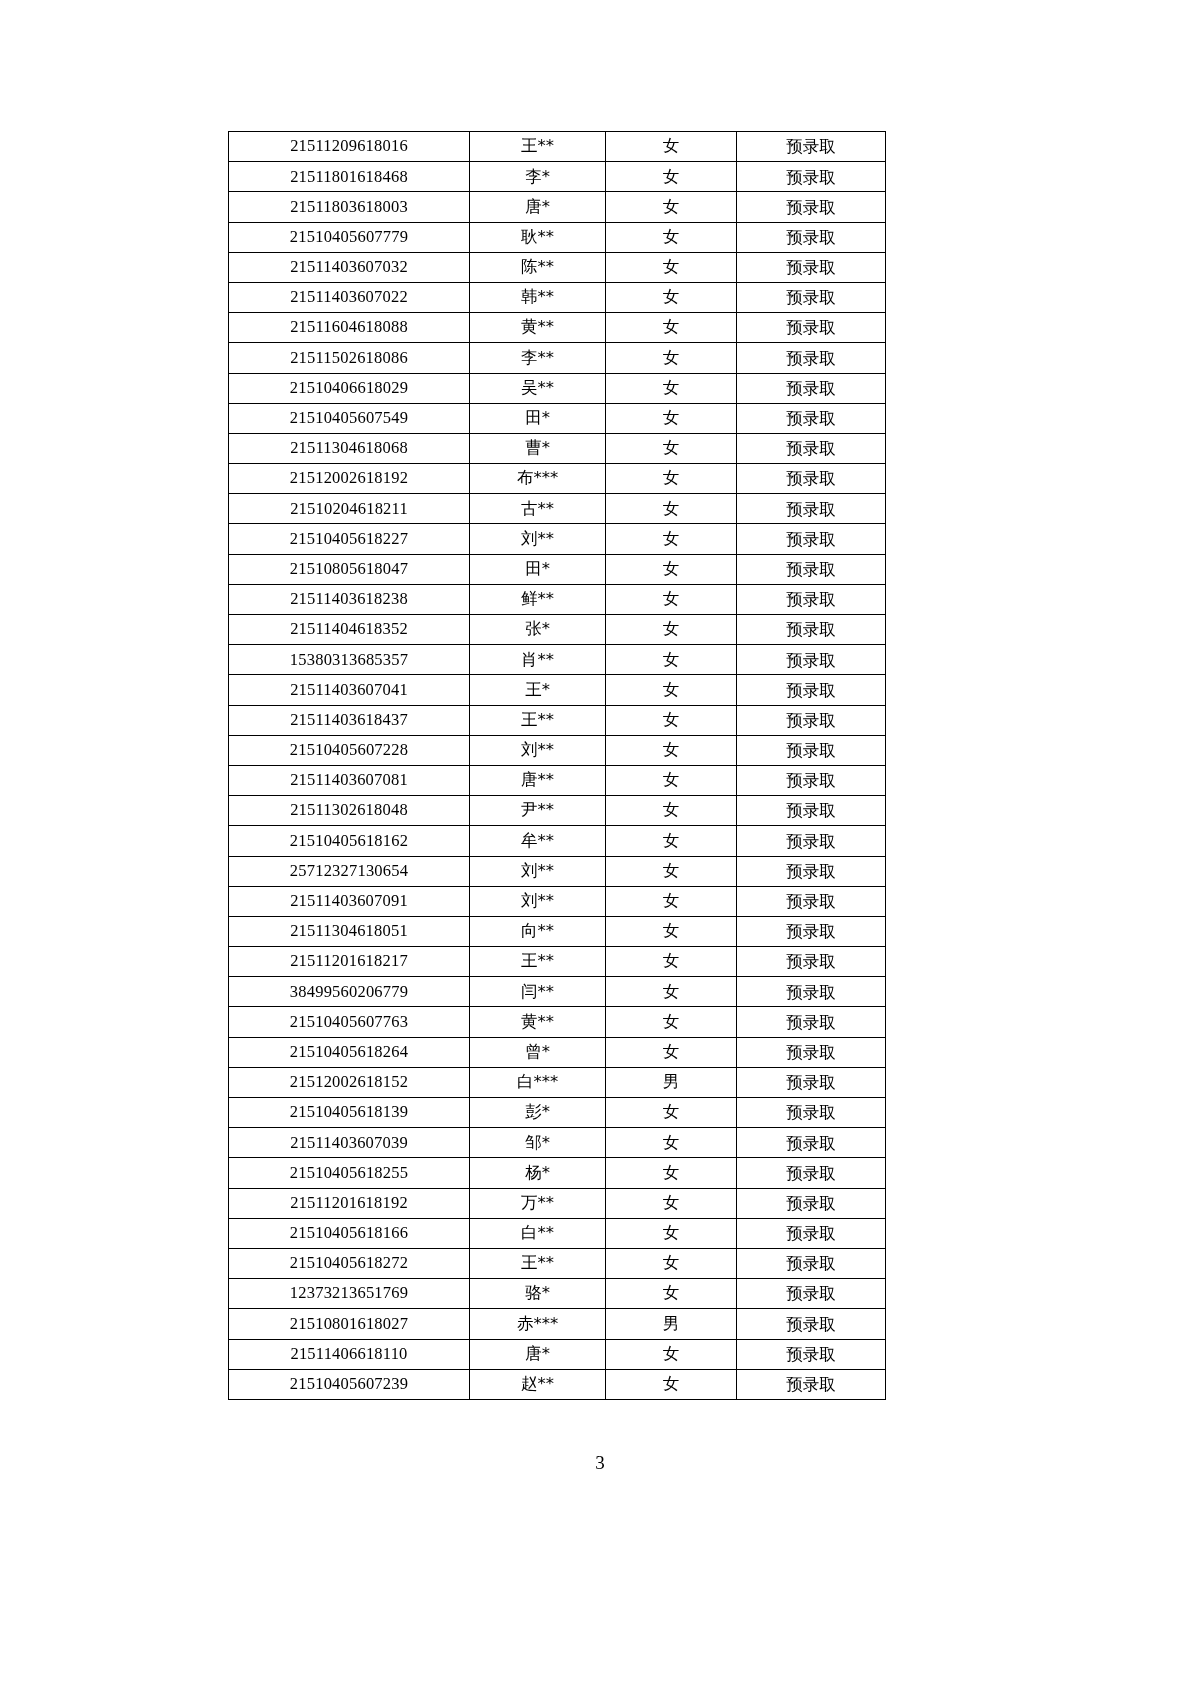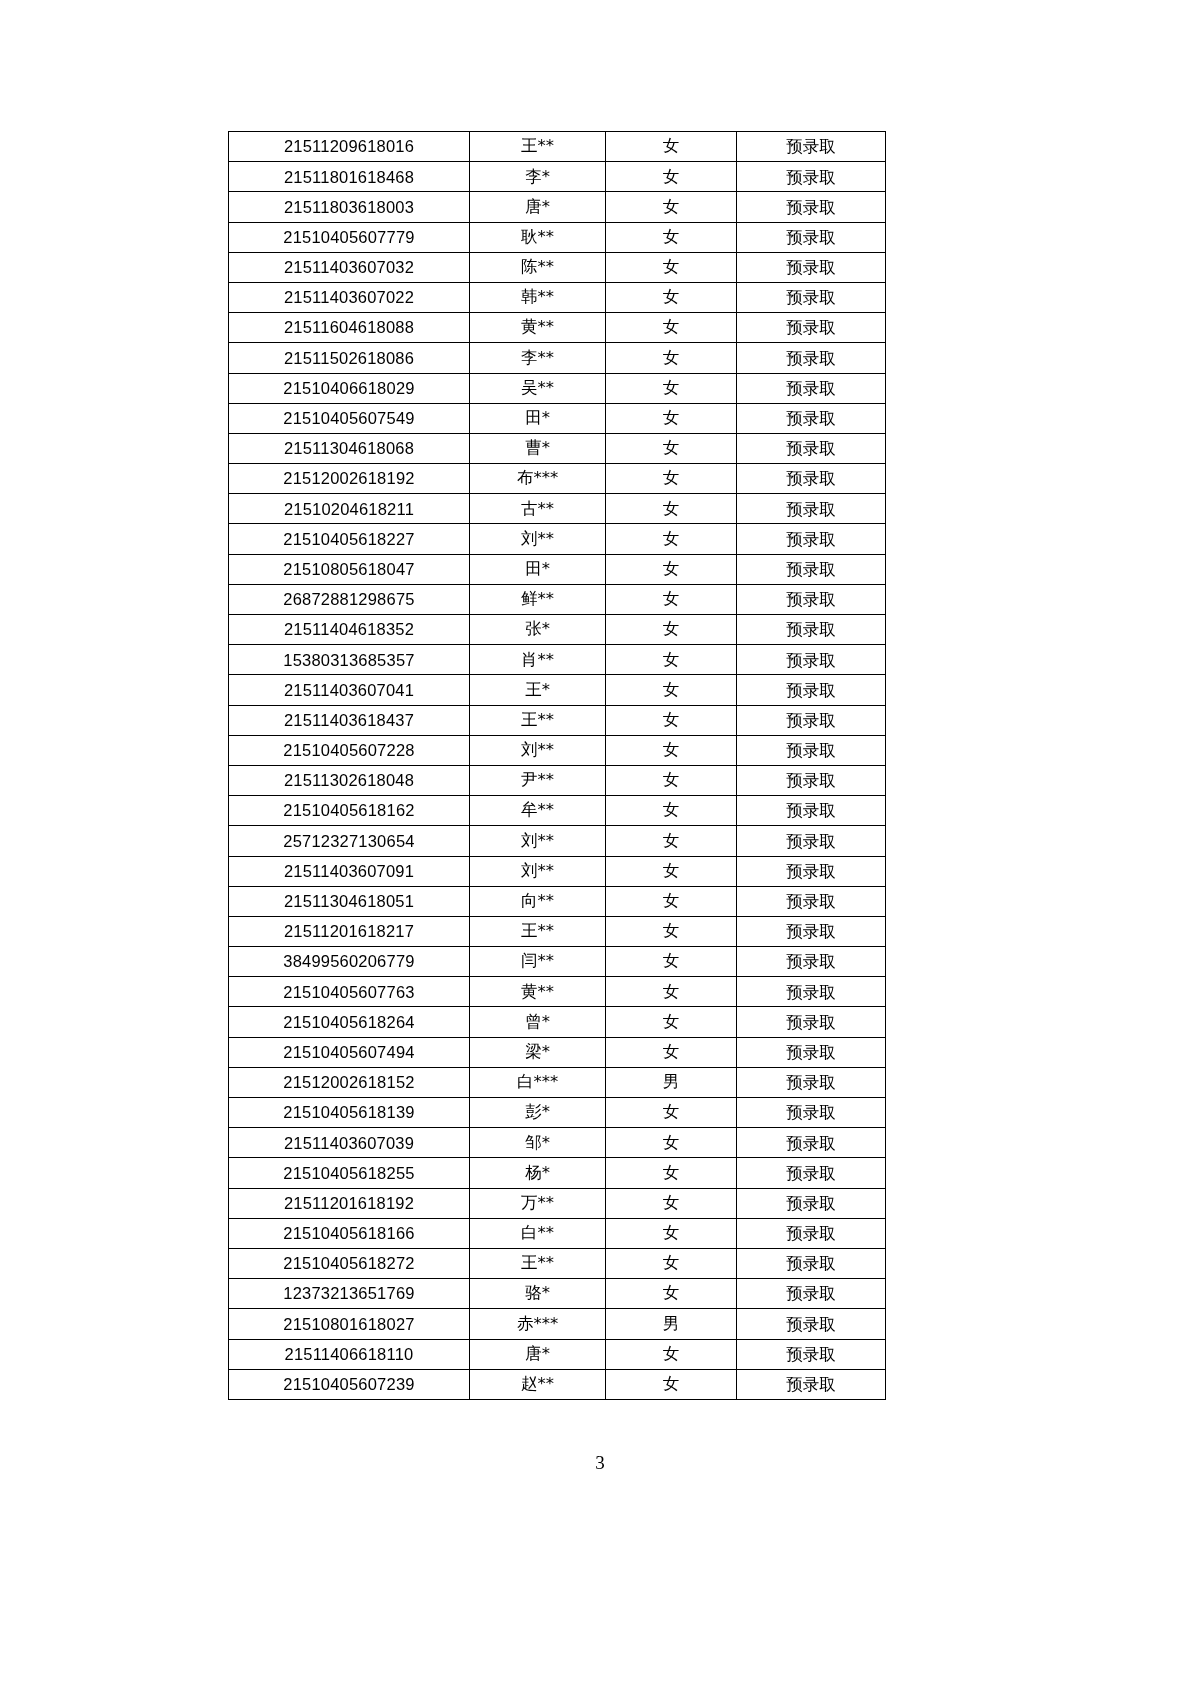--- a/index.html
+++ b/index.html
@@ -39,21 +39,21 @@
     height: 29.2px;
     padding: 0;
     text-align: center;
     vertical-align: middle;
     font-size: 16.5px;
     line-height: 1;
     white-space: nowrap;
   }
   td.col-id {
     width: 240px;
-    font-family: Liberation Sans, sans-serif;
+    font-family: Liberation Serif, serif;
     letter-spacing: 0.2px;
   }
   td.col-name {
     width: 135px;
     font-family: "DejaVu Sans", "Liberation Sans", sans-serif;
   }
   td.col-gender {
     width: 130px;
     font-family: "DejaVu Sans", "Liberation Sans", sans-serif;
   }
@@ -164,21 +164,21 @@
             <td class="col-gender">女</td>
             <td class="col-status">预录取</td>
           </tr>
           <tr>
             <td class="col-id">21510805618047</td>
             <td class="col-name">田*</td>
             <td class="col-gender">女</td>
             <td class="col-status">预录取</td>
           </tr>
           <tr>
-            <td class="col-id">26872881298675</td>
+            <td class="col-id">21511403618238</td>
             <td class="col-name">鲜**</td>
             <td class="col-gender">女</td>
             <td class="col-status">预录取</td>
           </tr>
           <tr>
             <td class="col-id">21511404618352</td>
             <td class="col-name">张*</td>
             <td class="col-gender">女</td>
             <td class="col-status">预录取</td>
           </tr>
@@ -200,20 +200,26 @@
             <td class="col-gender">女</td>
             <td class="col-status">预录取</td>
           </tr>
           <tr>
             <td class="col-id">21510405607228</td>
             <td class="col-name">刘**</td>
             <td class="col-gender">女</td>
             <td class="col-status">预录取</td>
           </tr>
           <tr>
+            <td class="col-id">21511403607081</td>
+            <td class="col-name">唐**</td>
+            <td class="col-gender">女</td>
+            <td class="col-status">预录取</td>
+          </tr>
+          <tr>
             <td class="col-id">21511302618048</td>
             <td class="col-name">尹**</td>
             <td class="col-gender">女</td>
             <td class="col-status">预录取</td>
           </tr>
           <tr>
             <td class="col-id">21510405618162</td>
             <td class="col-name">牟**</td>
             <td class="col-gender">女</td>
             <td class="col-status">预录取</td>
@@ -250,26 +256,20 @@
           </tr>
           <tr>
             <td class="col-id">21510405607763</td>
             <td class="col-name">黄**</td>
             <td class="col-gender">女</td>
             <td class="col-status">预录取</td>
           </tr>
           <tr>
             <td class="col-id">21510405618264</td>
             <td class="col-name">曾*</td>
-            <td class="col-gender">女</td>
-            <td class="col-status">预录取</td>
-          </tr>
-          <tr>
-            <td class="col-id">21510405607494</td>
-            <td class="col-name">梁*</td>
             <td class="col-gender">女</td>
             <td class="col-status">预录取</td>
           </tr>
           <tr>
             <td class="col-id">21512002618152</td>
             <td class="col-name">白***</td>
             <td class="col-gender">男</td>
             <td class="col-status">预录取</td>
           </tr>
           <tr>

